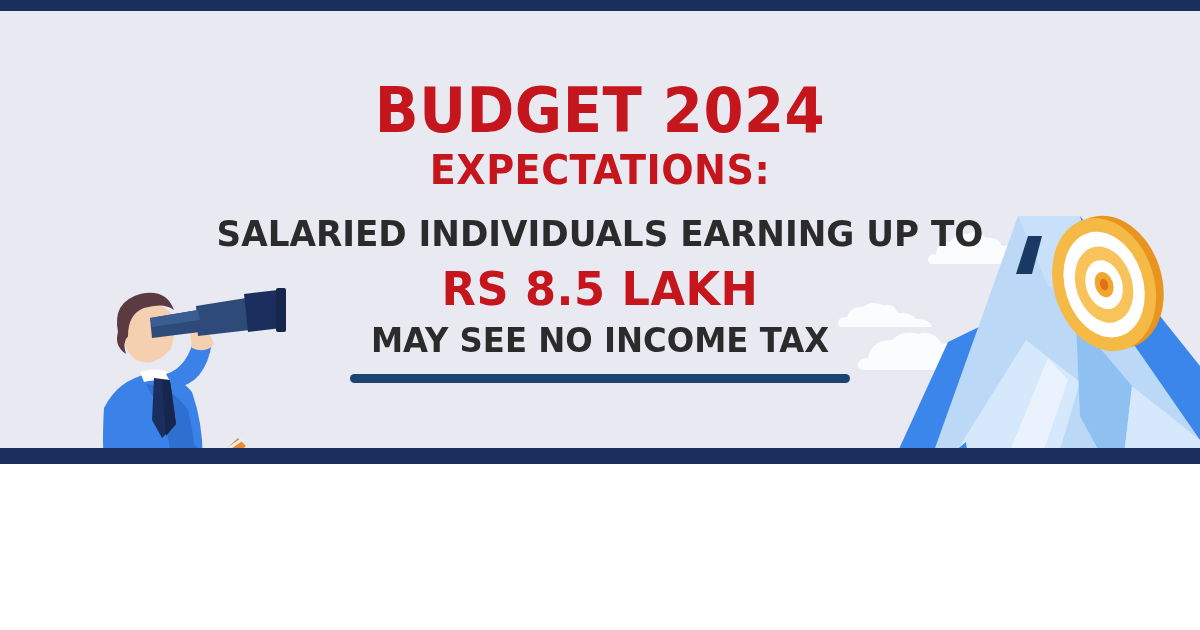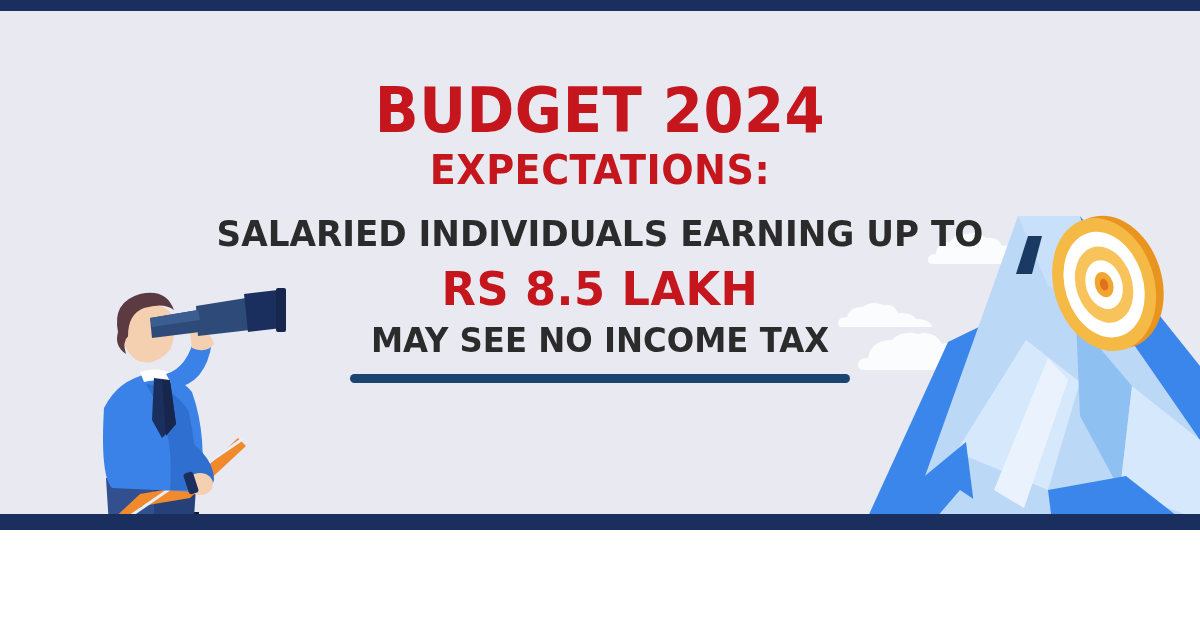--- a/index.html
+++ b/index.html
@@ -3,21 +3,21 @@
 <meta charset="utf-8">
 <style>
   html, body {
     margin: 0;
     padding: 0;
     background: #ffffff;
   }
   #banner {
     position: relative;
     width: 1200px;
-    height: 530px;
+    height: 464px;
     overflow: hidden;
     background: #e9e9f2;
     font-family: "Liberation Sans", sans-serif;
   }
   .bar {
     position: absolute;
     left: 0;
     width: 1200px;
     background: #1b2f5e;
   }

